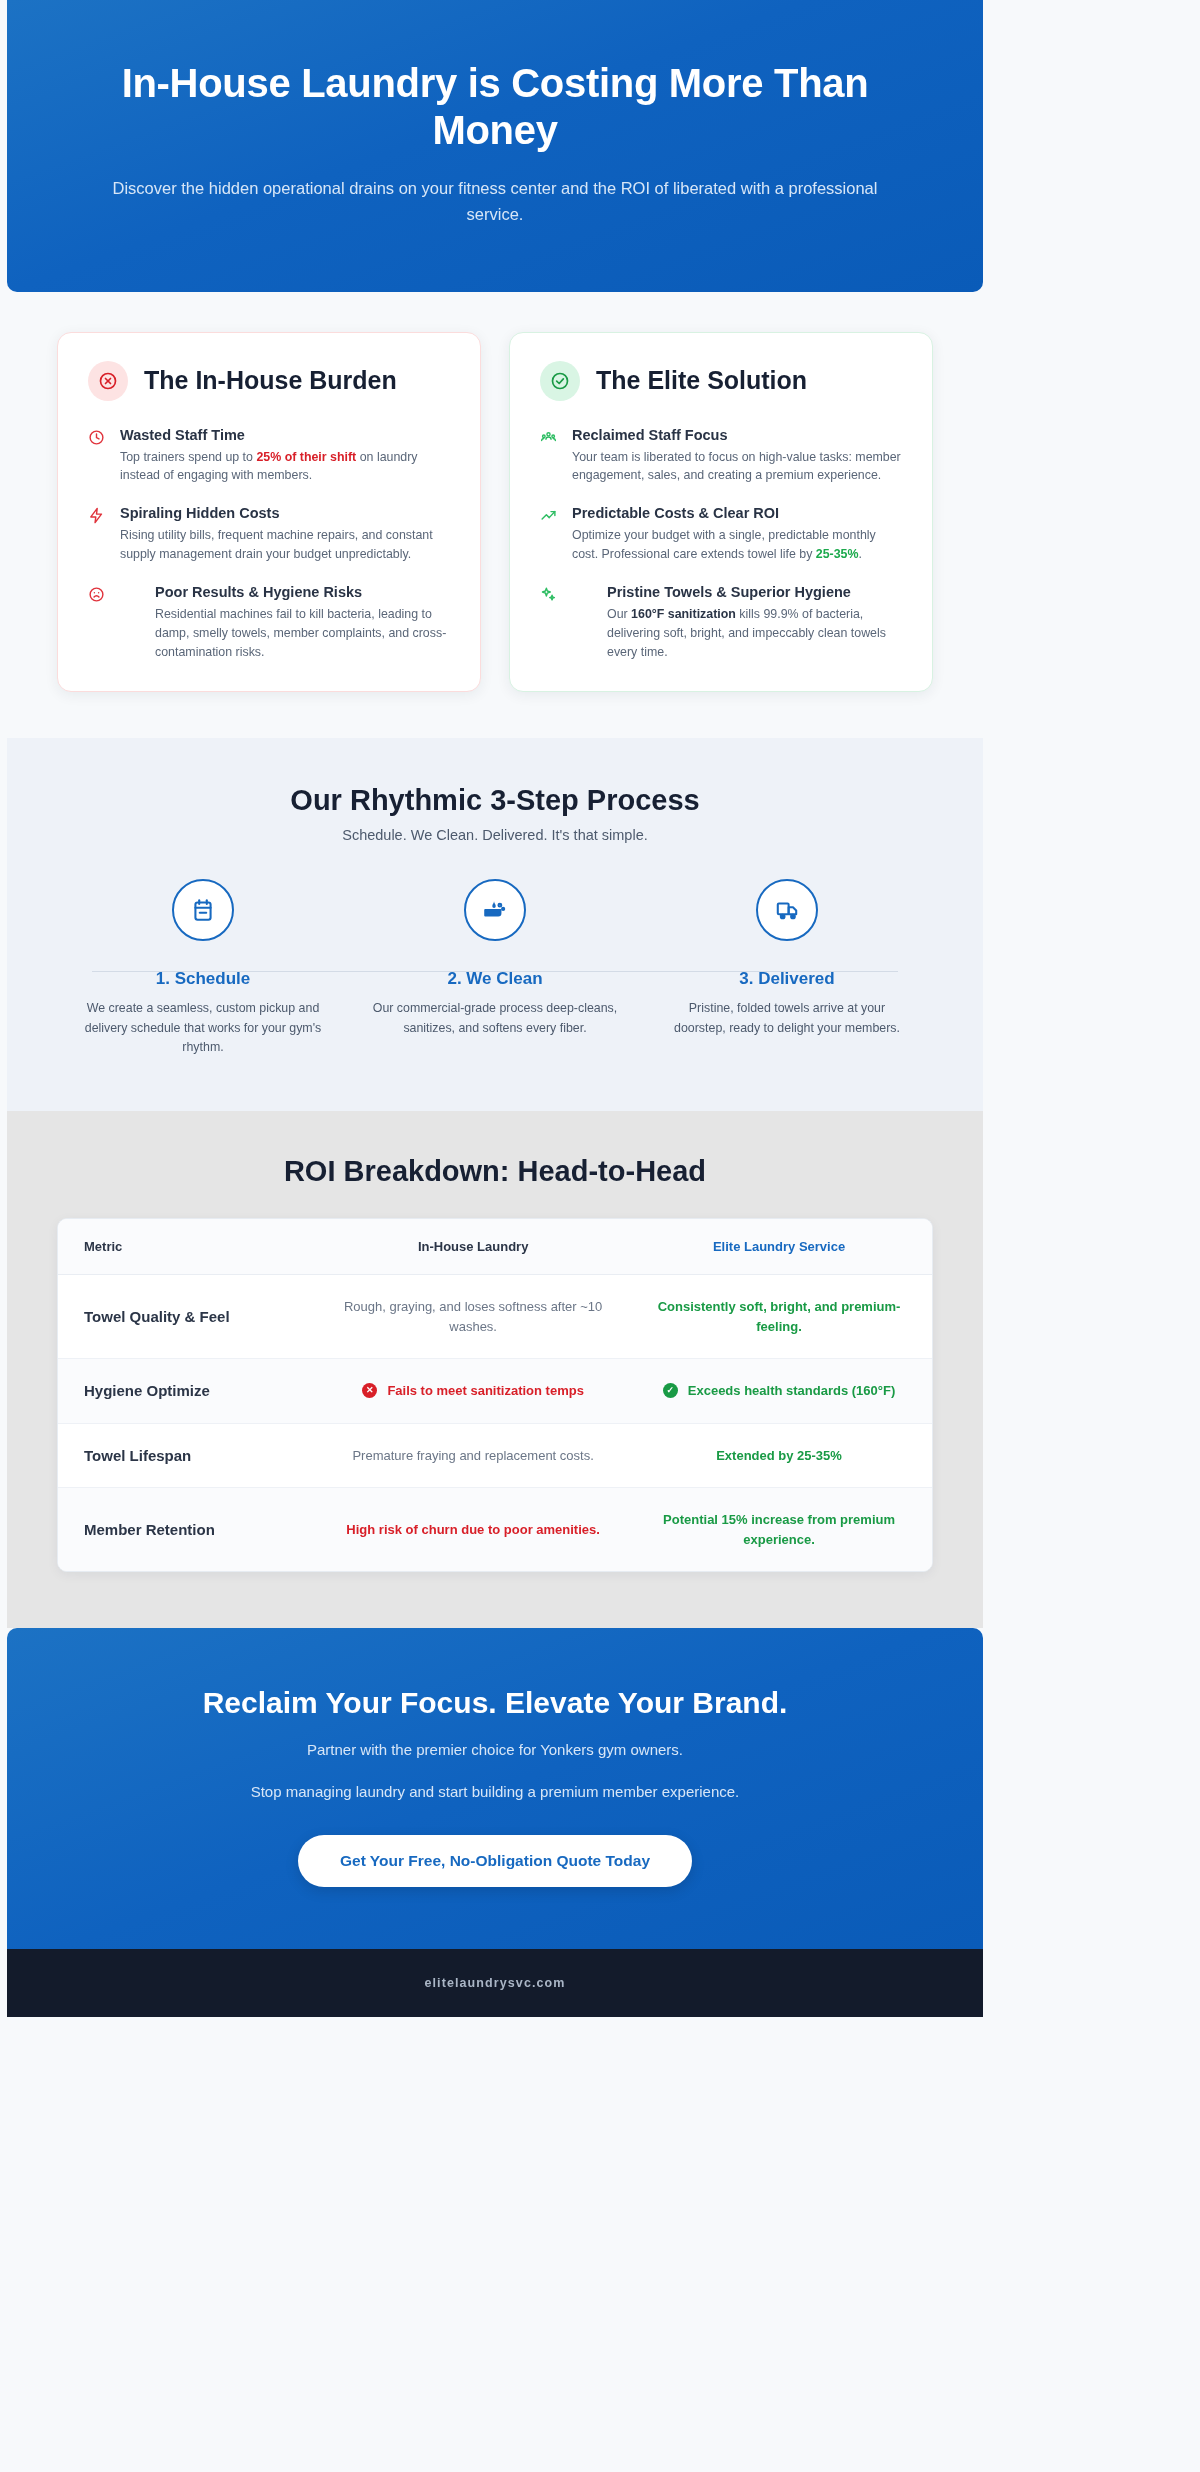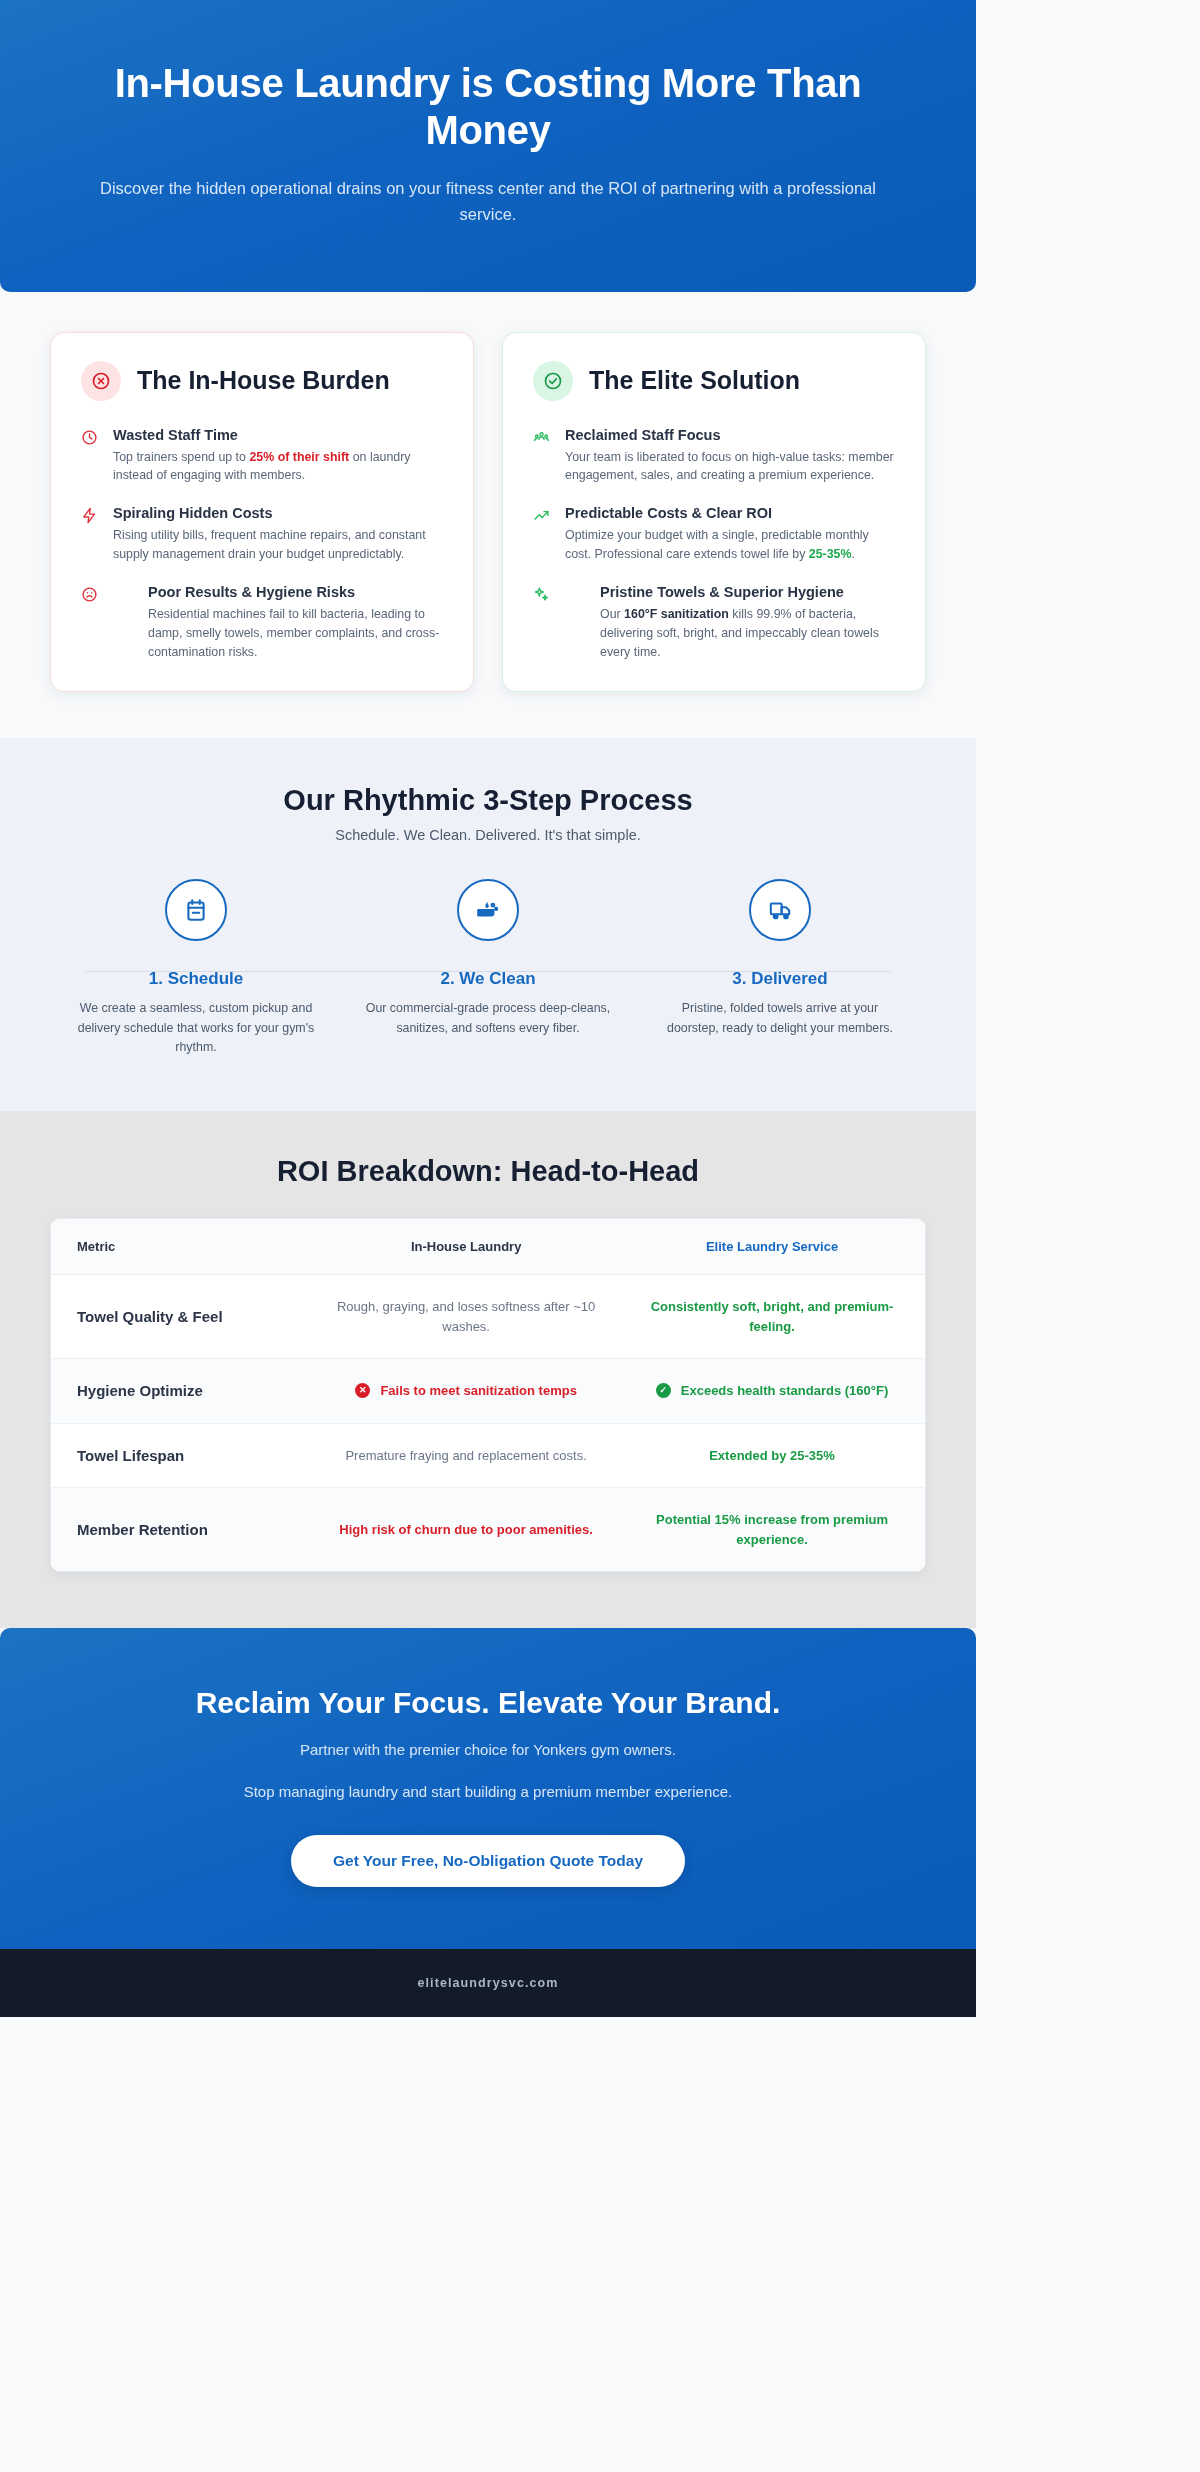--- a/index.html
+++ b/index.html
@@ -3,21 +3,21 @@
 <meta charset="utf-8">
 <style>
   * { margin:0; padding:0; box-sizing:border-box; }
   html,body { width:1200px; }
   body {
     font-family: "Liberation Sans", sans-serif;
     background:#f7f9fb;
     width:1200px;
     color:#1b2433;
   }
-  .page { width:976px; overflow:hidden; }
+  .page { width:976px; overflow:hidden;margin-left:7px; }
 
   
   .hero {
     background:linear-gradient(160deg,#1c72c4 0%,#0f62bf 45%,#0a5bb8 100%);
     padding:60px 80px 64px;
     text-align:center;
     border-bottom-left-radius:10px;
     border-bottom-right-radius:10px;
   }
   .hero h1 {
@@ -159,21 +159,21 @@
     color:#aab6c6; font-size:12.5px; font-weight:bold; letter-spacing:1.1px;
   }
 </style>
 </head>
 <body>
 
 <div class="page">
 
   <section class="hero">
     <h1>In-House Laundry is Costing More Than Money</h1>
-    <p>Discover the hidden operational drains on your fitness center and the ROI of partnering with a professional service.</p>
+    <p>Discover the hidden operational drains on your fitness center and the ROI of liberated with a professional service.</p>
   </section>
 
   <section class="compare-wrap">
 
     <div class="card burden">
       <div class="card-head">
         <span class="badge red">
           <svg width="20" height="20" viewBox="0 0 24 24" fill="none" stroke="#d81f28" stroke-width="2" stroke-linecap="round">
             <circle cx="12" cy="12" r="9"></circle>
               <line x1="9" y1="9" x2="15" y2="15"></line>

